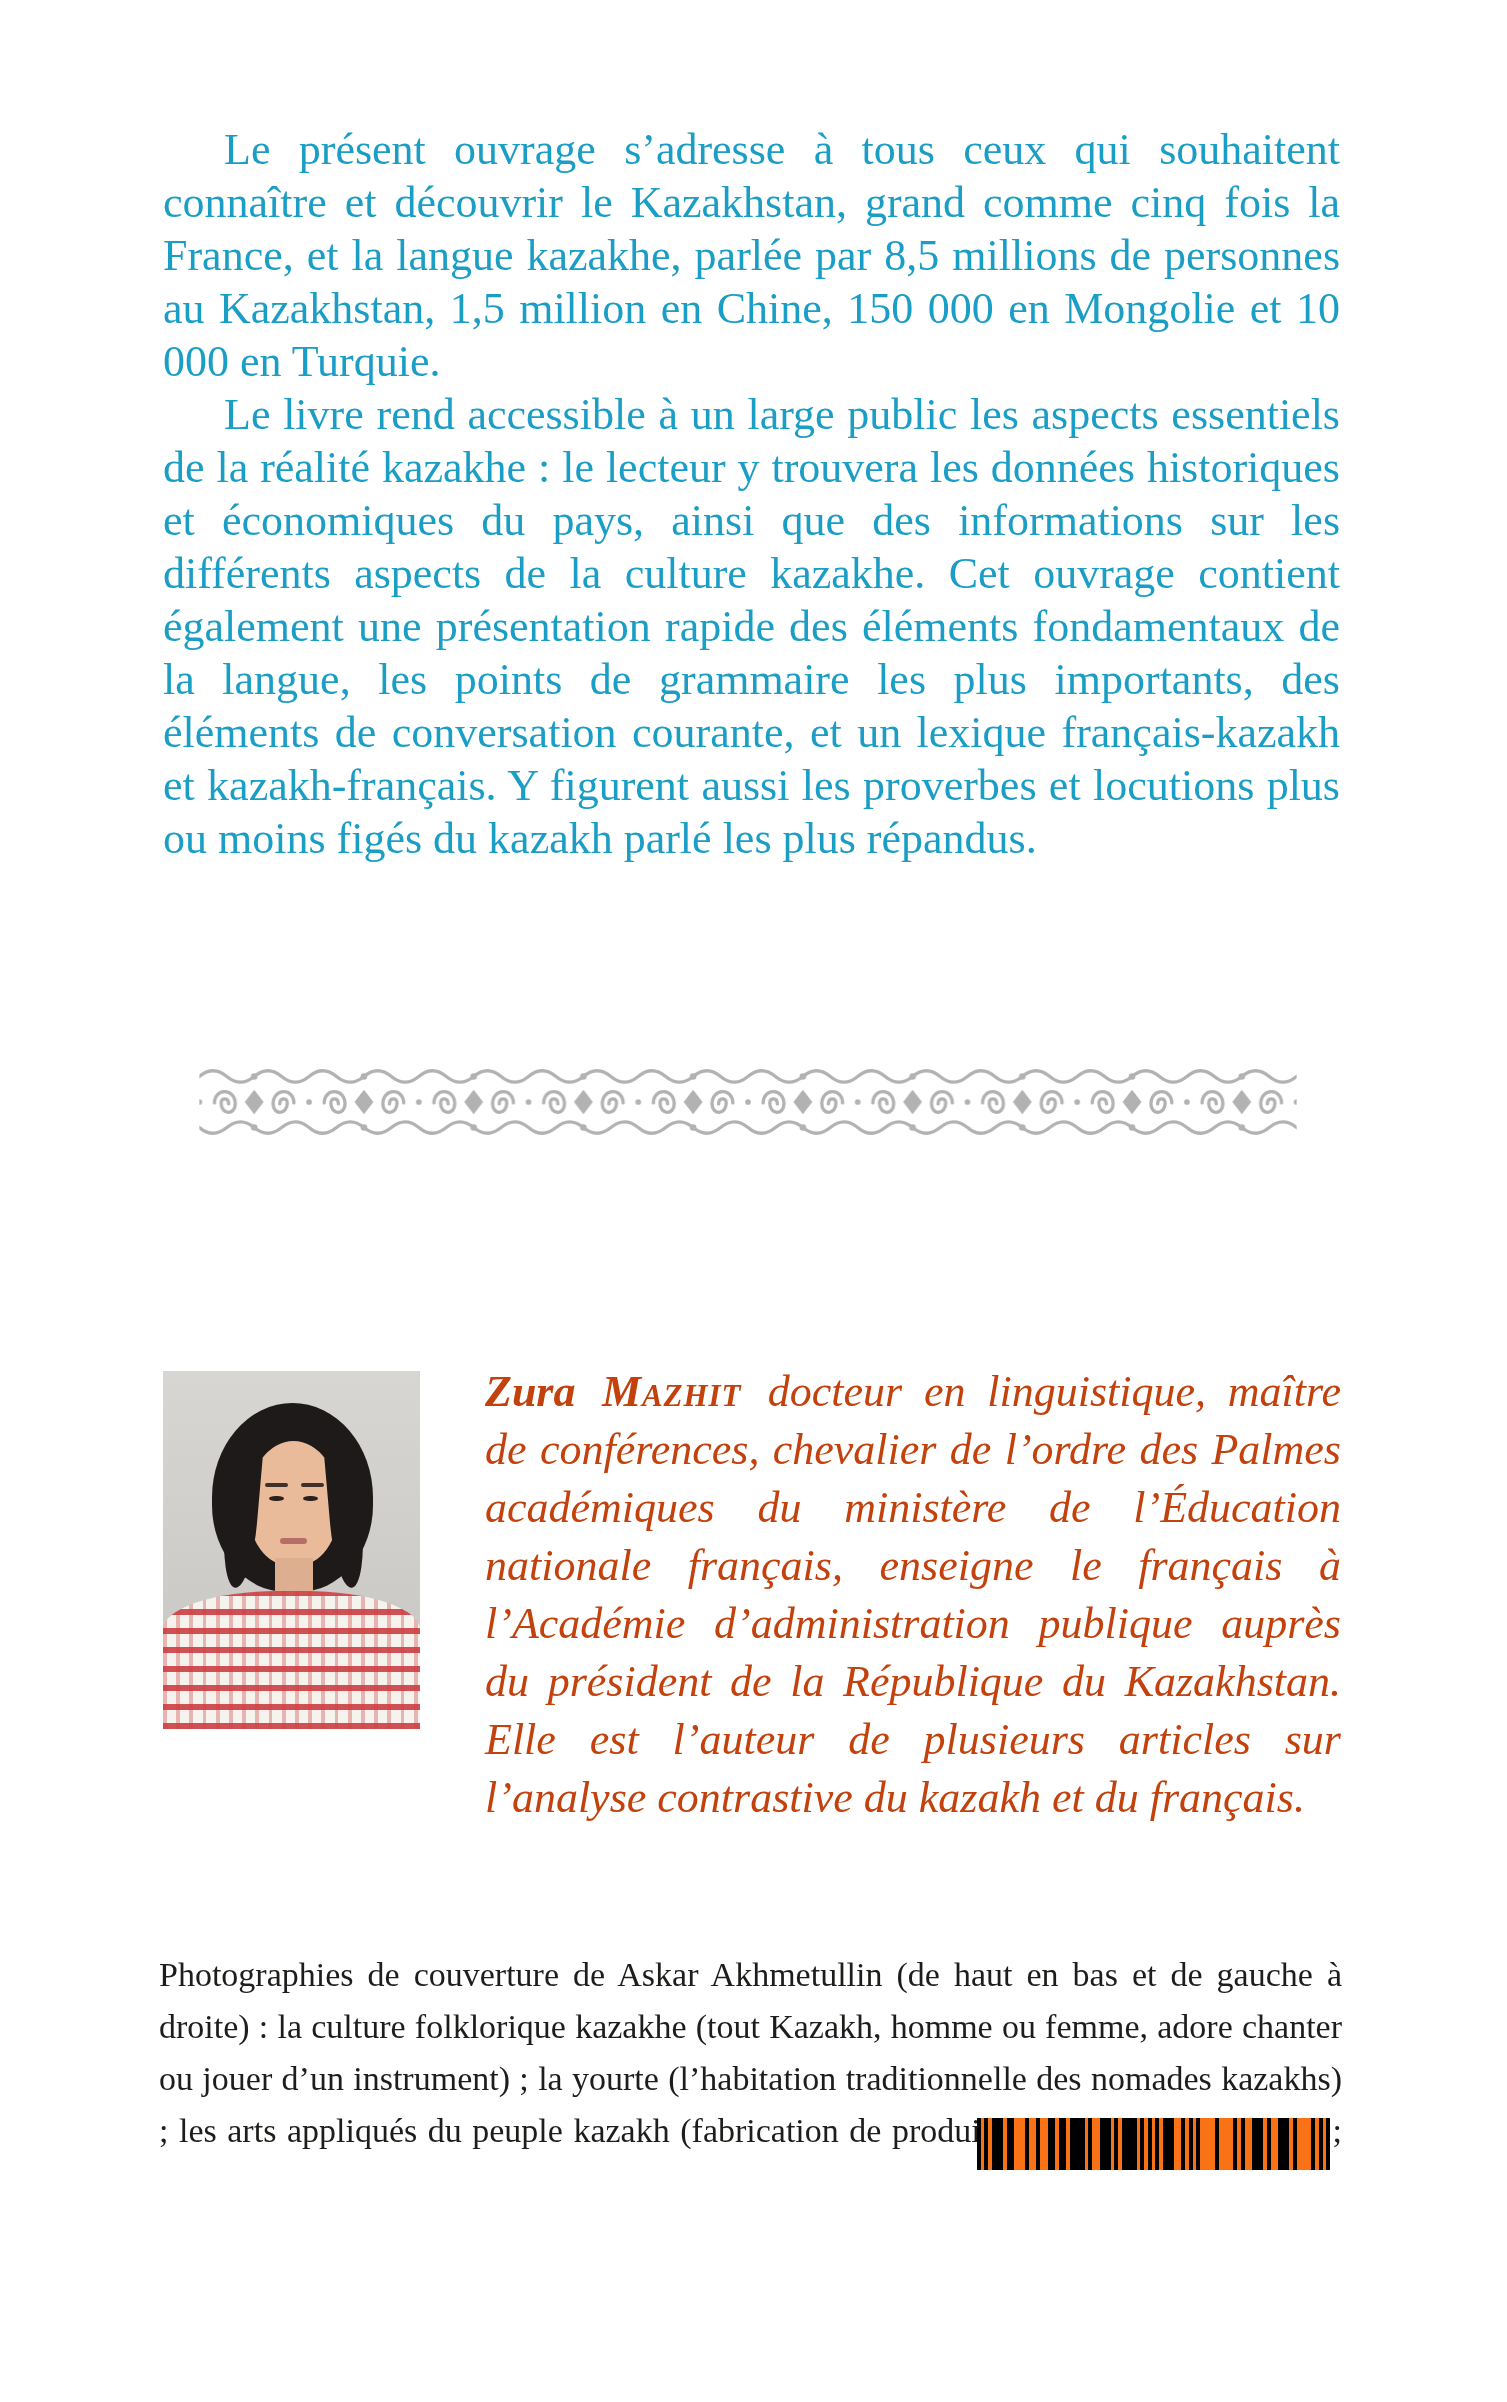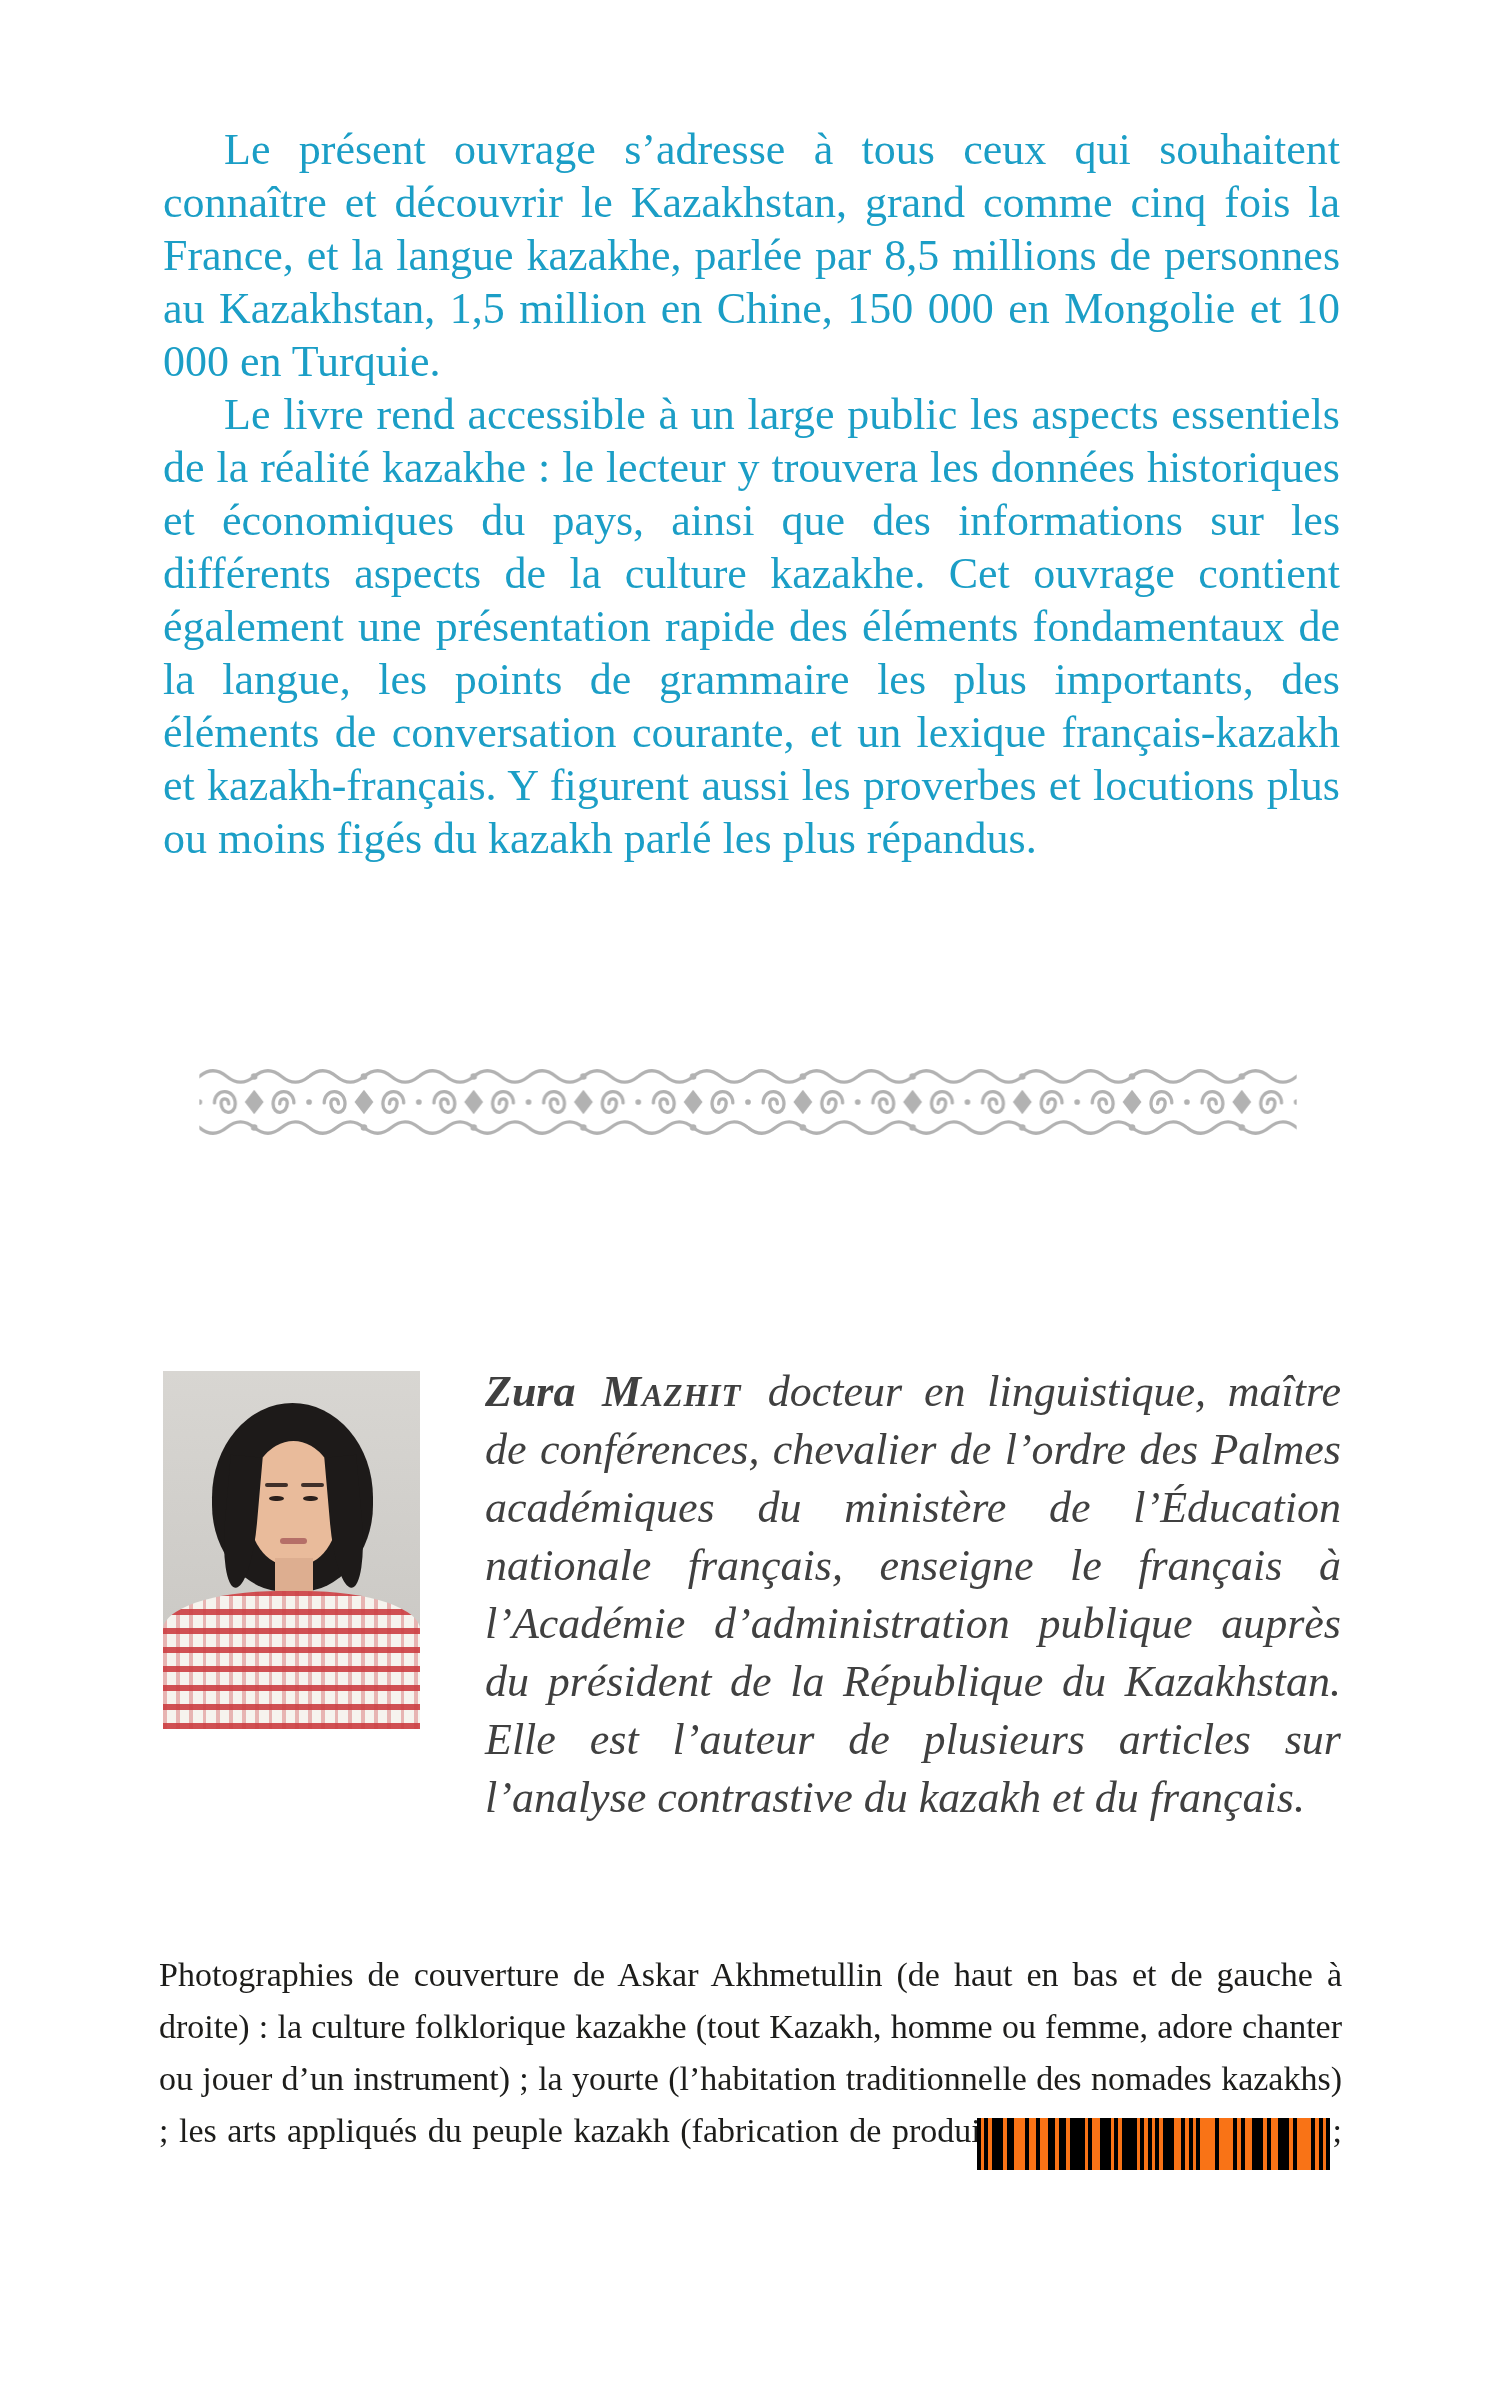--- a/index.html
+++ b/index.html
@@ -79,21 +79,21 @@
     width: 257px; height: 138px;
     background:
       repeating-linear-gradient(0deg, rgba(204,62,66,0.9) 0 5.7px, rgba(204,62,66,0) 5.7px 19px),
       repeating-linear-gradient(90deg, rgba(204,62,66,0.35) 0 3.8px, rgba(204,62,66,0) 3.8px 13.2px),
       #f6f3ee;
     border-radius: 45% 45% 0 0 / 28% 28% 0 0;
   }
   #bio-text {
     margin: 0 0 0 322px;
     width: 856px;
-    color: #404040;
+    color: #c2410c;
     font-style: italic;
     font-size: 44px;
     line-height: 58px;
     text-align: justify;
   }
   .bio-first { font-weight: bold; margin-right: 26.5px; }
   .bio-last  { font-weight: bold; font-variant: small-caps; letter-spacing: 0.9px; margin-right: 26.5px; }
 
   
   #credits {

